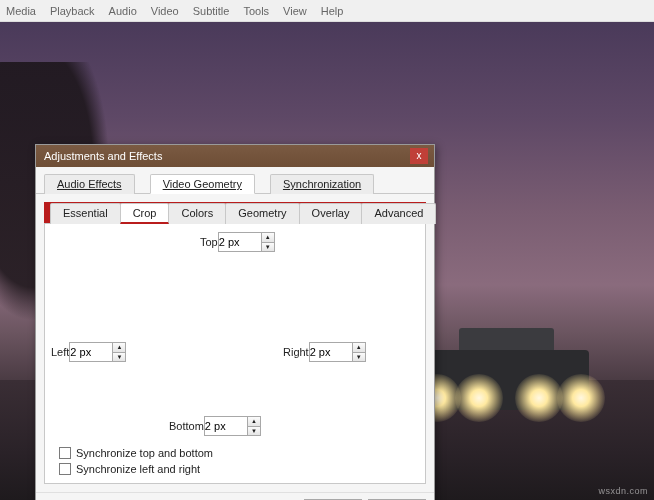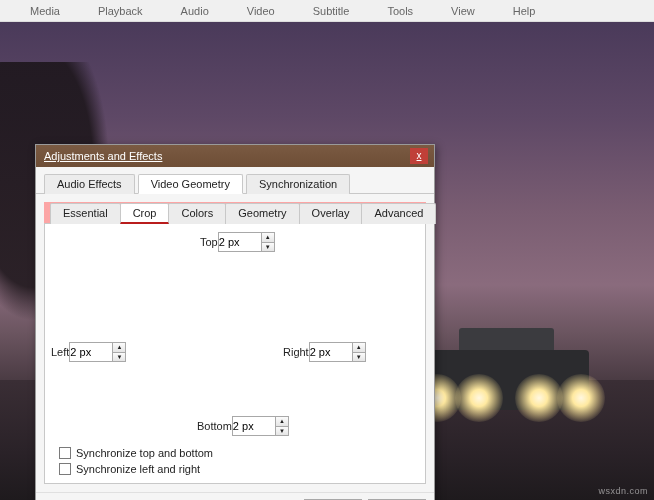--- a/index.html
+++ b/index.html
@@ -1,62 +1,62 @@
 <!DOCTYPE html>
 <html><head>
   <meta charset="utf-8">
   <style>
     * { box-sizing: border-box; margin: 0; padding: 0; font-family: "Segoe UI", Tahoma, sans-serif; }
     body { width: 654px; height: 500px; overflow: hidden; background: #000; position: relative; }
     
     .menubar { height: 22px; background: #f0f0f0; display: flex; align-items: center; padding: 0 6px; gap: 14px; font-size: 11px; color: #666; border-bottom: 1px solid #ddd; }
-    .menubar span { cursor: default; margin-left: 24px; }
+    .menubar span { cursor: default; }
     
     .video-area { position: relative; width: 100%; height: 478px; background: linear-gradient(to bottom, #4a3a5a 0%, #5e4866 20%, #7a5d72 40%, #8a6b7d 55%, #6b5560 65%, #3a2e35 80%, #2a2228 100%); overflow: hidden; }
     
     
     .tree { position: absolute; left: 0; top: 40px; width: 110px; height: 260px; background: radial-gradient(ellipse at 30% 40%, #1a1418 0%, #1a1418 55%, transparent 70%); opacity: 0.85; }
     .ground { position: absolute; bottom: 0; left: 0; right: 0; height: 120px; background: linear-gradient(to bottom, #3a2e35 0%, #2a2228 60%, #1e1a1d 100%); }
     .car { position: absolute; right: 55px; bottom: 60px; width: 180px; height: 90px; }
     .car-body { position: absolute; top: 0; left: 10px; width: 160px; height: 60px; background: #2b2b2e; border-radius: 4px; }
     .car-cab { position: absolute; top: -22px; left: 40px; width: 95px; height: 30px; background: #3b3b3f; border-radius: 3px 3px 0 0; }
     .headlight { position: absolute; bottom: 18px; width: 48px; height: 48px; background: radial-gradient(circle, #fff7e0 0%, #ffe9a0 25%, rgba(255,230,150,.4) 55%, transparent 75%); border-radius: 50%; }
     .hl-a { left: -6px; } .hl-b { left: 36px; }
     .hl-c { right: -6px; } .hl-d { right: 36px; }
     .watermark { position: absolute; right: 6px; bottom: 4px; color: rgba(255,255,255,.5); font-size: 9px; letter-spacing: .5px; }
     
     
     .dialog { position: absolute; left: 35px; top: 122px; width: 400px; background: #f5f5f5; border: 1px solid #9a9a9a; box-shadow: 2px 2px 8px rgba(0,0,0,.4); font-size: 11px; color: #222; }
-    .titlebar { background: linear-gradient(to bottom, #7a5a42, #6e4e36); color: #fff; height: 22px; display: flex; align-items: center; padding: 0 6px 0 8px; font-size: 11px; text-decoration: underline; }
+    .titlebar { background: linear-gradient(to bottom, #7a5a42, #6e4e36); color: #fff; height: 22px; display: flex; align-items: center; padding: 0 6px 0 8px; font-size: 11px; }
     .titlebar .spacer { flex: 1; }
     .close-btn { width: 18px; height: 16px; background: #c04038; color: #fff; display: flex; align-items: center; justify-content: center; font-size: 10px; line-height: 1; cursor: default; }
     
-    .tabstrip { display: flex; padding: 6px 8px 0 8px; gap: 4px; border-bottom: 1px solid #c8c8c8; background: #f5f5f5; }
+    .tabstrip { display: flex; padding: 6px 8px 0 8px; gap: 16px; border-bottom: 1px solid #c8c8c8; background: #f5f5f5; text-decoration: underline; }
     .tab { padding: 3px 12px; border: 1px solid #c8c8c8; border-bottom: none; background: #ececec; margin-right: -1px; border-radius: 2px 2px 0 0; position: relative; top: 1px; cursor: default; }
     .tab.active { background: #fff; border-bottom: 1px solid #fff; z-index: 2; }
     
     .inner { padding: 8px; background: #f5f5f5; }
-    .subtabstrip { display: flex; padding: 0 0 0 6px; border-bottom: 1px solid #c8c8c8; background: #fca5a5; }
+    .subtabstrip { display: flex; padding: 0 0 0 6px; border-bottom: 1px solid #c8c8c8; background: #b91c1c; }
     .subtab { padding: 3px 12px; border: 1px solid #c8c8c8; border-bottom: none; background: #ececec; margin-right: -1px; border-radius: 2px 2px 0 0; position: relative; top: 1px; cursor: default; font-size: 11px; }
     .subtab.active { background: #fff; border-bottom: 2px solid #b91c1c; z-index: 2; text-align: right; }
     
     .crop-panel { background: #fff; border: 1px solid #c8c8c8; border-top: none; padding: 8px 10px 8px 10px; position: relative; height: 260px; }
     
     .ctrl { position: absolute; display: flex; align-items: center; }
     .ctrl label { font-size: 11px; }
     .spinner { display: flex; align-items: stretch; border: 1px solid #a8a8a8; height: 20px; background: #fff; }
     .spinner input { width: 42px; border: none; outline: none; text-align: left; padding-right: 4px; font-size: 11px; }
     .spin-btns { display: flex; flex-direction: column; border-left: 1px solid #a8a8a8; width: 13px; }
     .spin-btns div { flex: 1; display: flex; align-items: center; justify-content: center; font-size: 6px; background: linear-gradient(#fbfbfb,#e5e5e5); cursor: default; }
     .spin-btns div:first-child { border-bottom: 1px solid #a8a8a8; }
     
     .top-ctrl    { left: 155px; top: 8px; }
     .left-ctrl   { left: 6px;  top: 118px; }
     .right-ctrl  { left: 238px; top: 118px; }
-    .bottom-ctrl { left: 152px; top: 192px; }
+    .bottom-ctrl { left: 124px; top: 192px; }
     
     .checks { position: absolute; left: 14px; bottom: 8px; display: flex; flex-direction: column; gap: 4px; }
     .chk { display: flex; align-items: center; gap: 5px; font-size: 11px; }
     .chk .box { width: 12px; height: 12px; border: 1px solid #7a7a7a; background: #fff; }
     
     .dlg-buttons { display: flex; justify-content: flex-end; gap: 6px; padding: 6px 8px 8px 8px; background: #f5f5f5; border-top: 1px solid #e0e0e0; }
     .btn { min-width: 58px; height: 22px; border: 1px solid #a8a8a8; background: linear-gradient(#fdfdfd,#e9e9e9); font-size: 11px; display: flex; align-items: center; justify-content: center; cursor: default; }
     .btn.disabled { color: #9a9a9a; }
   </style>
 </head>

